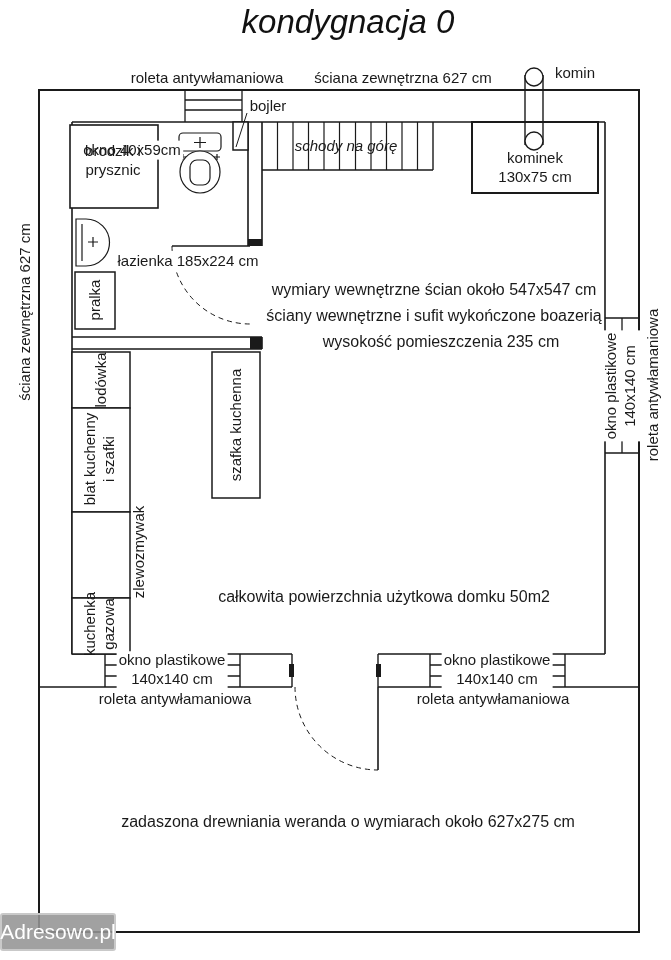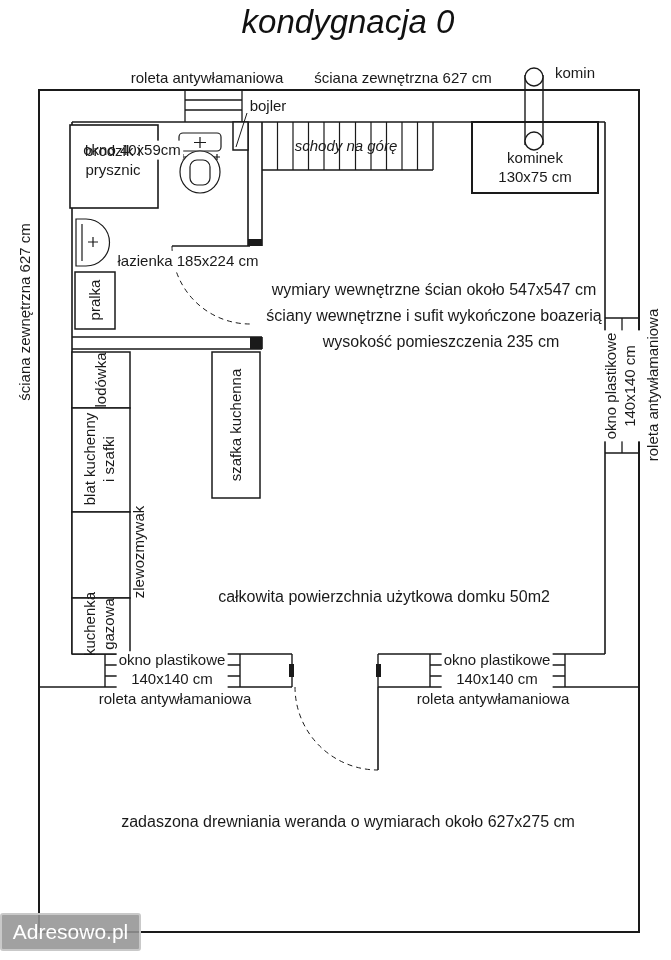--- a/index.html
+++ b/index.html
@@ -14,21 +14,21 @@
   }
   .vert{transform:translate(-50%,-50%) rotate(-90deg);}
   .bg{background:#fff;padding:0 2px;}
   .sm{font-size:15px;}
   .md{font-size:16px;}
   .title{
     position:absolute;left:348px;top:22px;transform:translate(-50%,-50%);
     font-size:33px;white-space:nowrap;color:#111;font-style:italic;
   }
   .watermark{
-    position:absolute;left:0;top:913px;width:141px;height:38px;
+    position:absolute;left:0;top:913px;width:116px;height:38px;
     background:rgba(148,148,148,0.88);border:2px solid rgba(205,205,205,0.9);
     border-radius:3px;box-sizing:border-box;
     display:flex;align-items:center;justify-content:center;
     color:#fff;font-size:21px;
   }
 </style>
 </head>
 <body>
 
 <div class="plan">

